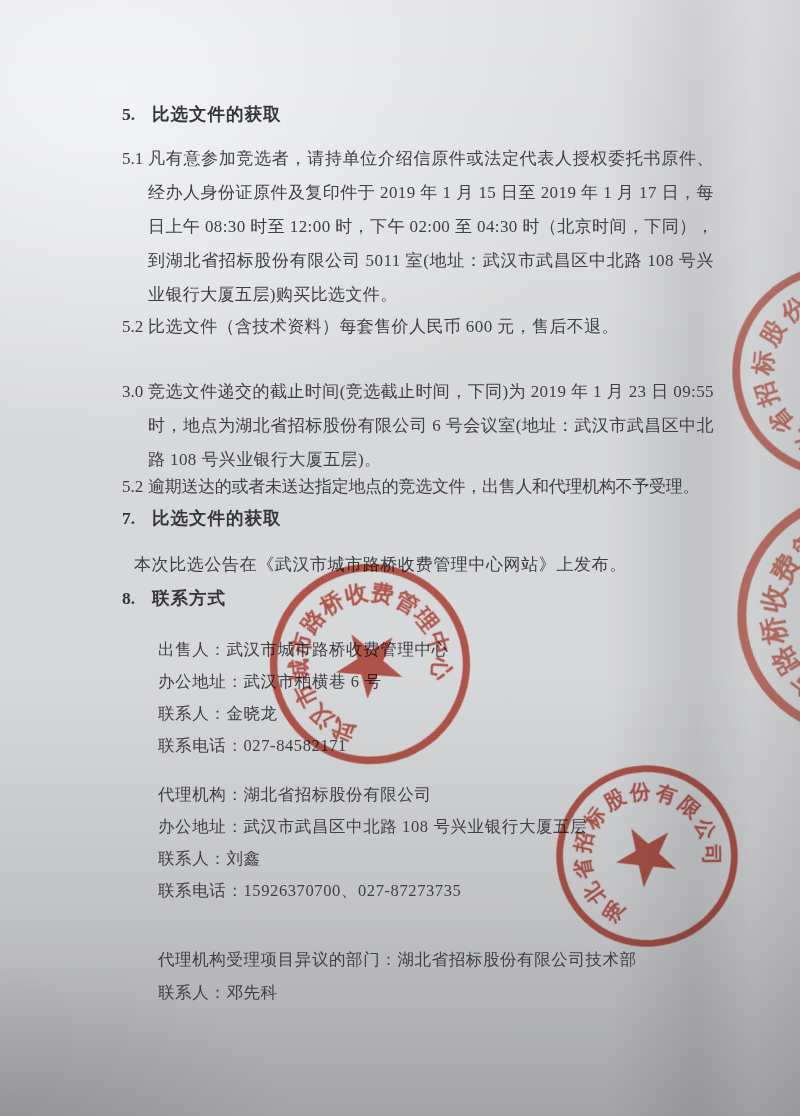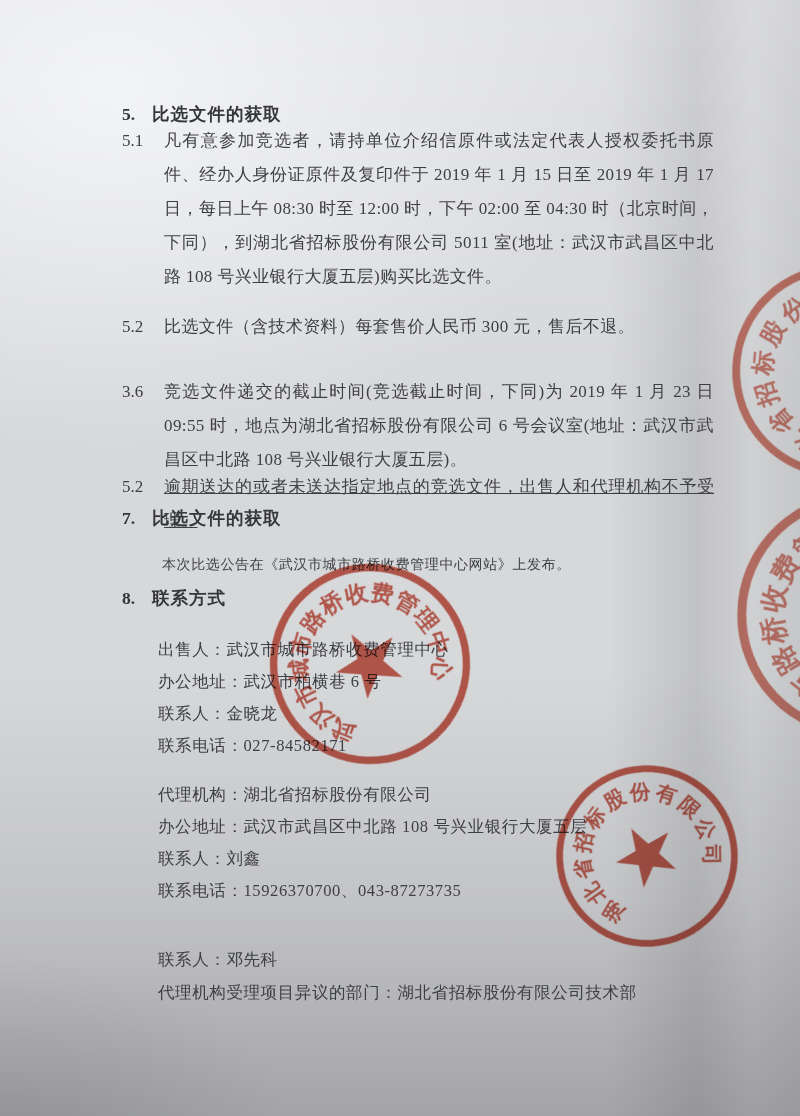--- a/index.html
+++ b/index.html
@@ -16,51 +16,51 @@
       linear-gradient(90deg, rgba(0,0,0,0) 76%, rgba(62,62,66,0.14) 87%, rgba(62,62,66,0.05) 94%, rgba(80,80,84,0.13) 100%),
       linear-gradient(180deg, rgba(0,0,0,0) 60%, rgba(55,55,60,0.12) 80%, rgba(55,55,60,0.32) 100%),
       radial-gradient(ellipse 420px 260px at 0% 102%, rgba(55,55,60,0.16), rgba(55,55,60,0) 70%),
       #d7d8da;
   }
   .doc{position:absolute;inset:0;color:#3e3f45;}
   .sec-heading{position:absolute;left:122px;font-size:17.5px;font-weight:700;color:#35363c;letter-spacing:1px;white-space:nowrap;}
   .sec-heading .num{display:inline-block;width:30px;letter-spacing:0;}
   .item{position:absolute;left:122px;width:592px;font-size:17px;line-height:34px;letter-spacing:0.4px;}
   .item .inum{position:absolute;left:0;top:0;letter-spacing:0;}
-  .item .itext{margin-left:42px;text-align:justify;}
-  .item.tight .itext{letter-spacing:-0.3px;text-decoration:underline;}
-  .para{position:absolute;left:162px;width:570px;font-size:14px;line-height:34px;letter-spacing:0.6px;white-space:nowrap;}
+  .item .itext{margin-left:26px;text-align:justify;}
+  .item.tight .itext{letter-spacing:-0.3px;}
+  .para{position:absolute;left:134px;width:570px;font-size:17px;line-height:34px;letter-spacing:0.6px;white-space:nowrap;}
   .cblock{position:absolute;left:158px;width:600px;font-size:16.5px;letter-spacing:0.6px;}
   .cblock .cline{line-height:32px;white-space:nowrap;}
   .cblock.wide .cline{line-height:33px;}
   
   .stamp{position:absolute;mix-blend-mode:multiply;opacity:0.82;filter:blur(0.5px);transform:rotate(var(--rot,0deg));}
   .stamp svg{width:100%;height:100%;display:block;}
   .stamp.faded{opacity:0.68;}
 </style>
 </head>
 <body>
 
 <div class="photo">
   <main class="doc">
 
     <div class="sec-heading" style="top:102px">
       <span class="num">5.</span><span class="title">比选文件的获取</span>
     </div>
-    <div class="item" style="top:124px">
+    <div class="item" style="top:142px">
       <span class="inum">5.1</span>
       <div class="itext">凡有意参加竞选者，请持单位介绍信原件或法定代表人授权委托书原件、经办人身份证原件及复印件于 2019 年 1 月 15 日至 2019 年 1 月 17 日，每日上午 08:30 时至 12:00 时，下午 02:00 至 04:30 时（北京时间，下同），到湖北省招标股份有限公司 5011 室(地址：武汉市武昌区中北路 108 号兴业银行大厦五层)购买比选文件。</div>
     </div>
     <div class="item" style="top:310px">
       <span class="inum">5.2</span>
-      <div class="itext">比选文件（含技术资料）每套售价人民币 300 元，售后不退。</div>
+      <div class="itext">比选文件（含技术资料）每套售价人民币 600 元，售后不退。</div>
     </div>
 
     <div class="item" style="top:375px">
-      <span class="inum">3.6</span>
+      <span class="inum">3.0</span>
       <div class="itext">竞选文件递交的截止时间(竞选截止时间，下同)为 2019 年 1 月 23 日 09:55 时，地点为湖北省招标股份有限公司 6 号会议室(地址：武汉市武昌区中北路 108 号兴业银行大厦五层)。</div>
     </div>
     <div class="item tight" style="top:470px">
       <span class="inum">5.2</span>
       <div class="itext">逾期送达的或者未送达指定地点的竞选文件，出售人和代理机构不予受理。</div>
     </div>
 
     <div class="sec-heading" style="top:506px">
       <span class="num">7.</span><span class="title">比选文件的获取</span>
     </div>
@@ -74,26 +74,26 @@
       <div class="cline">出售人：武汉市城市路桥收费管理中心</div>
       <div class="cline">办公地址：武汉市柏横巷 6 号</div>
       <div class="cline">联系人：金晓龙</div>
       <div class="cline">联系电话：027-84582171</div>
     </div>
 
     <div class="cblock" style="top:779px">
       <div class="cline">代理机构：湖北省招标股份有限公司</div>
       <div class="cline">办公地址：武汉市武昌区中北路 108 号兴业银行大厦五层</div>
       <div class="cline">联系人：刘鑫</div>
-      <div class="cline">联系电话：15926370700、043-87273735</div>
+      <div class="cline">联系电话：15926370700、027-87273735</div>
     </div>
 
     <div class="cblock wide" style="top:943px">
+      <div class="cline">代理机构受理项目异议的部门：湖北省招标股份有限公司技术部</div>
       <div class="cline">联系人：邓先科</div>
-      <div class="cline">代理机构受理项目异议的部门：湖北省招标股份有限公司技术部</div>
     </div>
 
   </main>
 
   <div class="stamp" style="left:264px;top:558px;width:212px;height:212px;--rot:-32deg">
       <svg viewBox="0 0 200 200">
         <circle cx="100" cy="100" r="91" fill="none" stroke="#c5402e" stroke-width="7"></circle>
         <path d="M100.0 67.0 L107.5 89.6 L131.4 89.8 L112.2 104.0 L119.4 126.7 L100.0 112.8 L80.6 126.7 L87.8 104.0 L68.6 89.8 L92.5 89.6 Z" fill="#c5402e"></path>
         <g transform="rotate(-126.0 100 100)">
           <text x="100" y="40" text-anchor="middle" font-size="21.5" font-weight="bold" fill="#c5402e">武</text>

